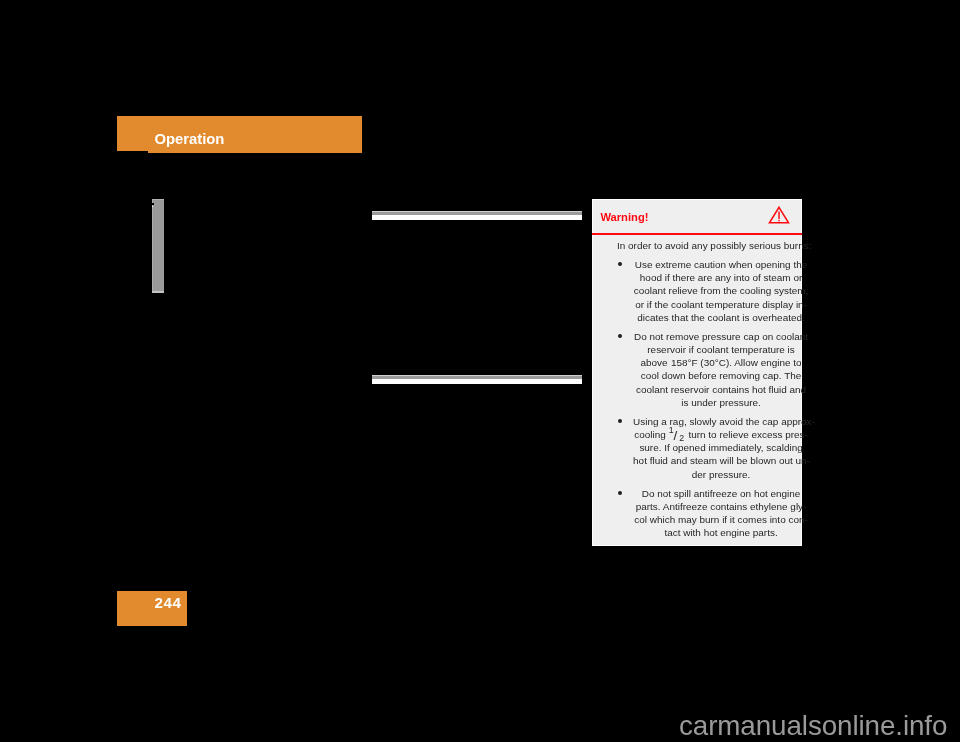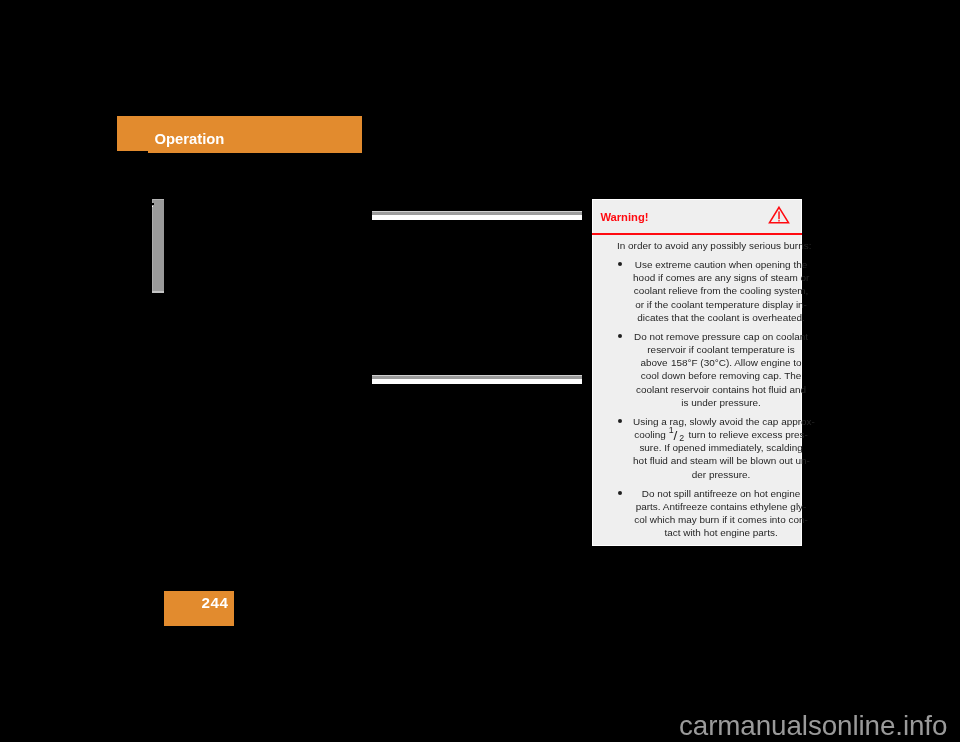--- a/index.html
+++ b/index.html
@@ -21,21 +21,20 @@
   }
   .chapter-tab .label {
     position:absolute; left:37.5px; top:23.0px;
     color:#ffffff; font-weight:bold; font-size:14.8px; line-height:0;
   }
 
   
   .page-num {
     position:absolute; left:117px; top:591px; width:70px; height:35px;
     background:#E28B2E;
-    margin-left:47px;
   }
   .page-num .num {
     position:absolute; left:37.5px; top:11.6px;
     color:#ffffff; font-weight:bold; font-size:15.2px; letter-spacing:0.6px; line-height:0;
   }
 
   
   .vbar { position:absolute; left:151.6px; top:199.0px; width:12.0px; height:93.8px; background:#9a9a9a; }
   .vbar .toplite { position:absolute; left:0; top:0; width:100%; height:1.2px; background:#b4b4b4; }
   .vbar .leftlite{ position:absolute; left:0; top:0; width:1.1px; height:100%; background:#adadad; }
@@ -126,21 +125,21 @@
         </svg>
       </div>
       <div class="warn-rule"></div>
     </div>
     <div class="warn-body">
       <div class="intro">In order to avoid any possibly serious burns:</div>
       <ul class="warn-list">
         <li>
             <span class="bullet"></span>
           <span class="ln">Use extreme caution when opening the</span>
-          <span class="ln">hood if comes are any signs of steam or</span>
+          <span class="ln">hood if there are any into of steam or</span>
           <span class="ln">coolant relieve from the cooling system,</span>
           <span class="ln">or if the coolant temperature display in-</span>
           <span class="ln">dicates that the coolant is overheated.</span>
         </li>
         <li>
             <span class="bullet"></span>
           <span class="ln">Do not remove pressure cap on coolant</span>
           <span class="ln">reservoir if coolant temperature is</span>
           <span class="ln"><span>above</span><span class="sp3">&nbsp;</span><span>158°F (30°C)</span><span>. Allow engine to</span></span>
           <span class="ln">cool down before removing cap. The</span>

